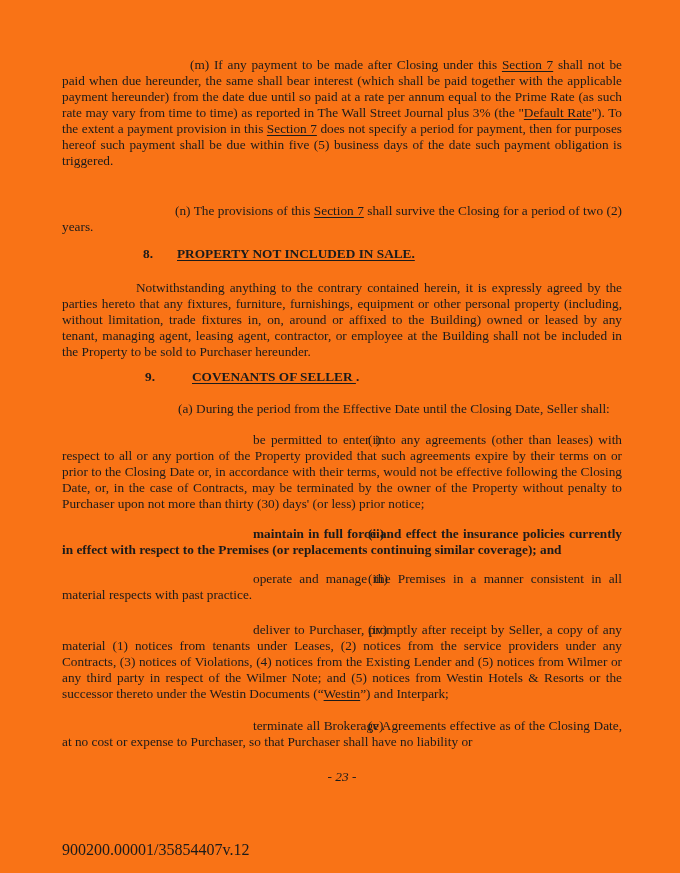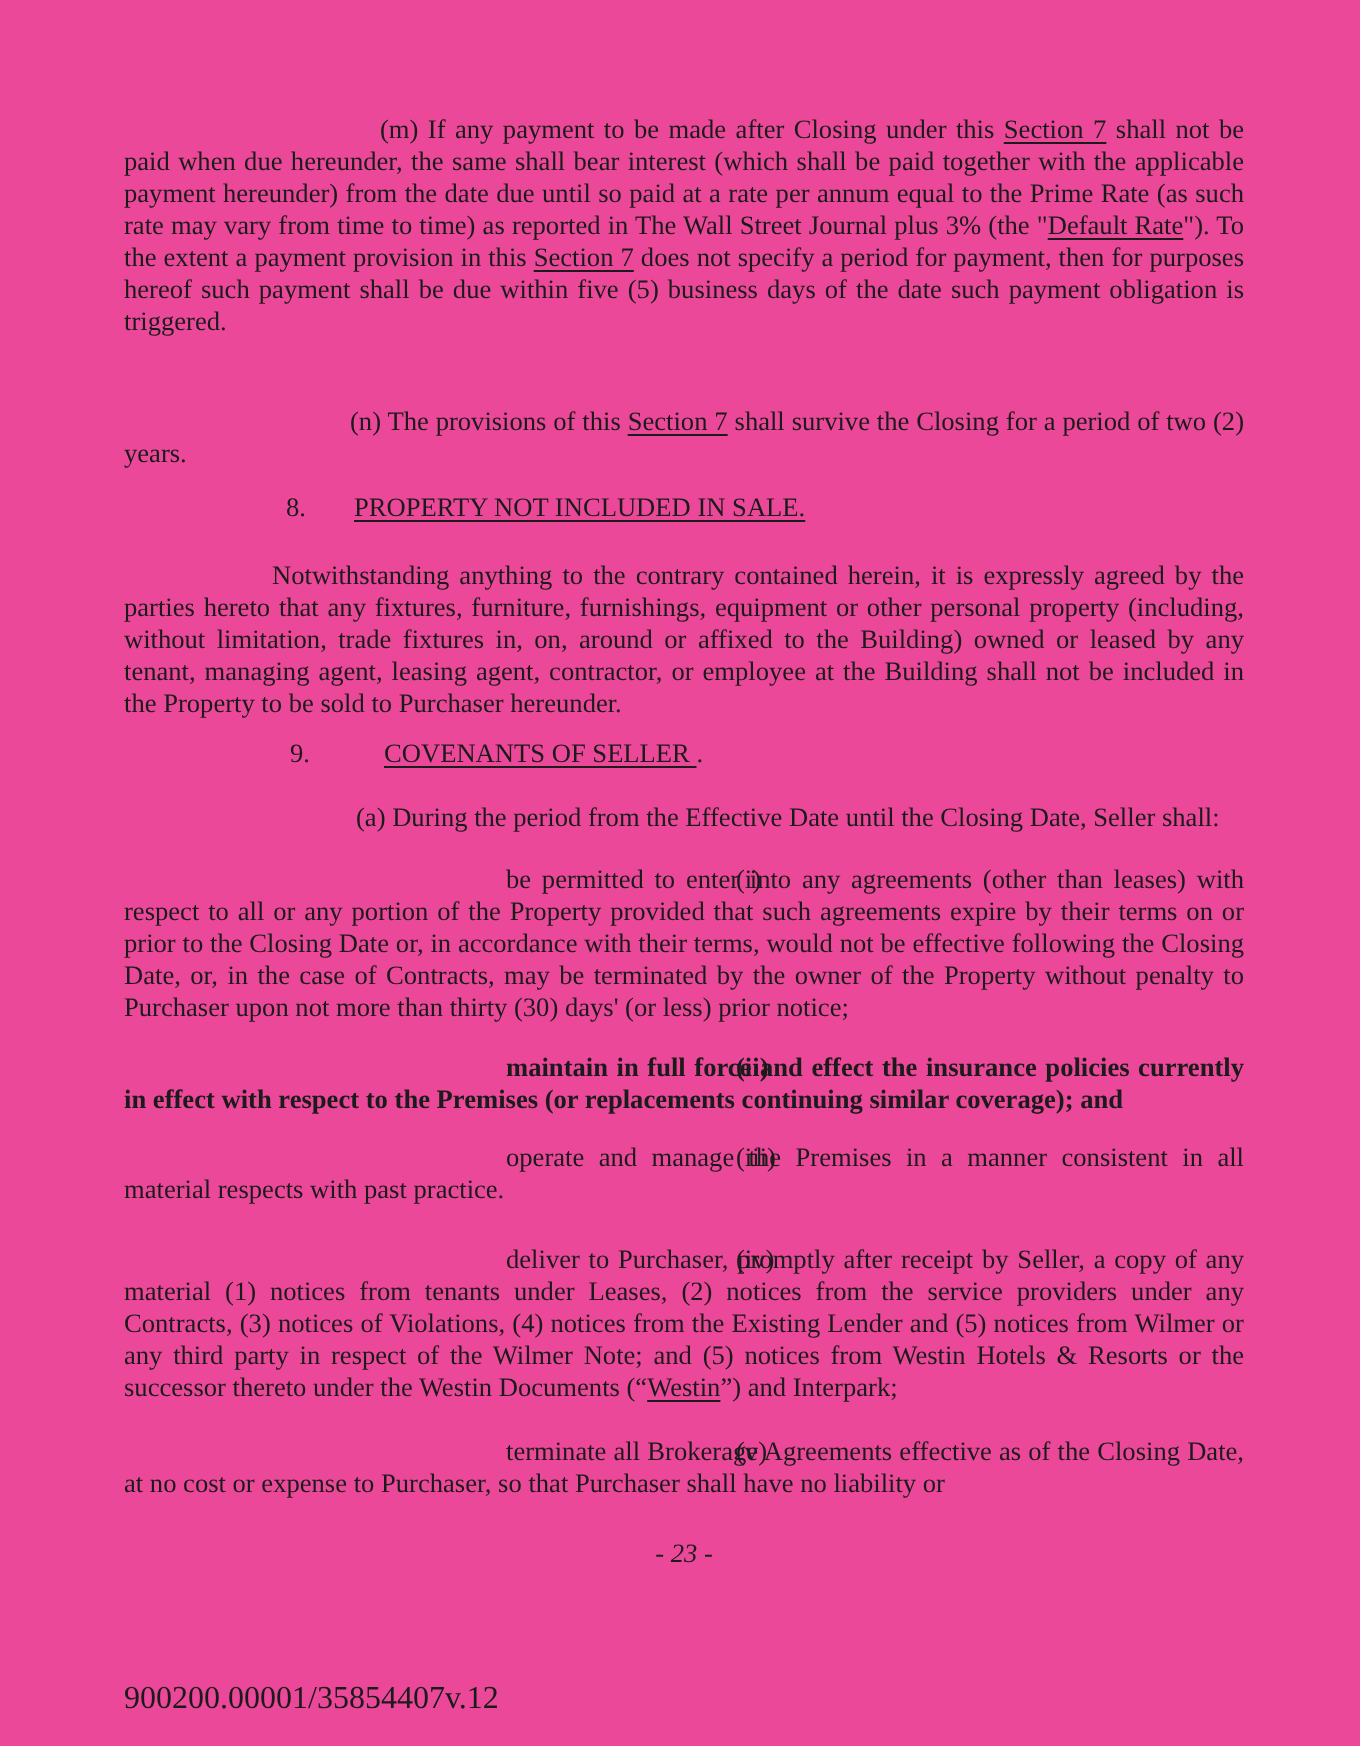--- a/index.html
+++ b/index.html
@@ -4,40 +4,41 @@
 <style>
   html, body {
     margin: 0;
     padding: 0;
     background: #ffffff;
   }
   .page {
     position: relative;
     width: 680px;
     height: 873px;
-    background: #ec4899;
+    background: #f97316;
     color: #1b1b1b;
     font-family: "Liberation Serif", serif;
     font-size: 13.3px;
     line-height: 16px;
     padding: 57px 58px 0 62px;
     box-sizing: border-box;
     overflow: hidden;
   }
   .para {
     margin: 0;
     text-align: justify;
   }
   .p-m   { text-indent: 128px; }
   .p-n   { text-indent: 113px; margin-top: 34px; }
   .p-body{ text-indent: 74px;  margin-top: 18px; }
   .p-a   { text-indent: 116px; margin-top: 16px; }
   .heading {
     margin: 0;
     text-align: left;
+    font-weight: bold;
   }
   .h8 { margin-left: 81px; margin-top: 11px; }
   .h9 { margin-left: 83px; margin-top: 9px;  }
   .hnum { display: inline-block; }
   .h8 .hnum { width: 34px; }
   .h9 .hnum { width: 47px; }
   .clause { text-indent: 153px; }
   .c-i   { margin-top: 15px; }
   .c-ii  { margin-top: 14px; font-weight: bold; }
   .c-iii { margin-top: 13px; }

